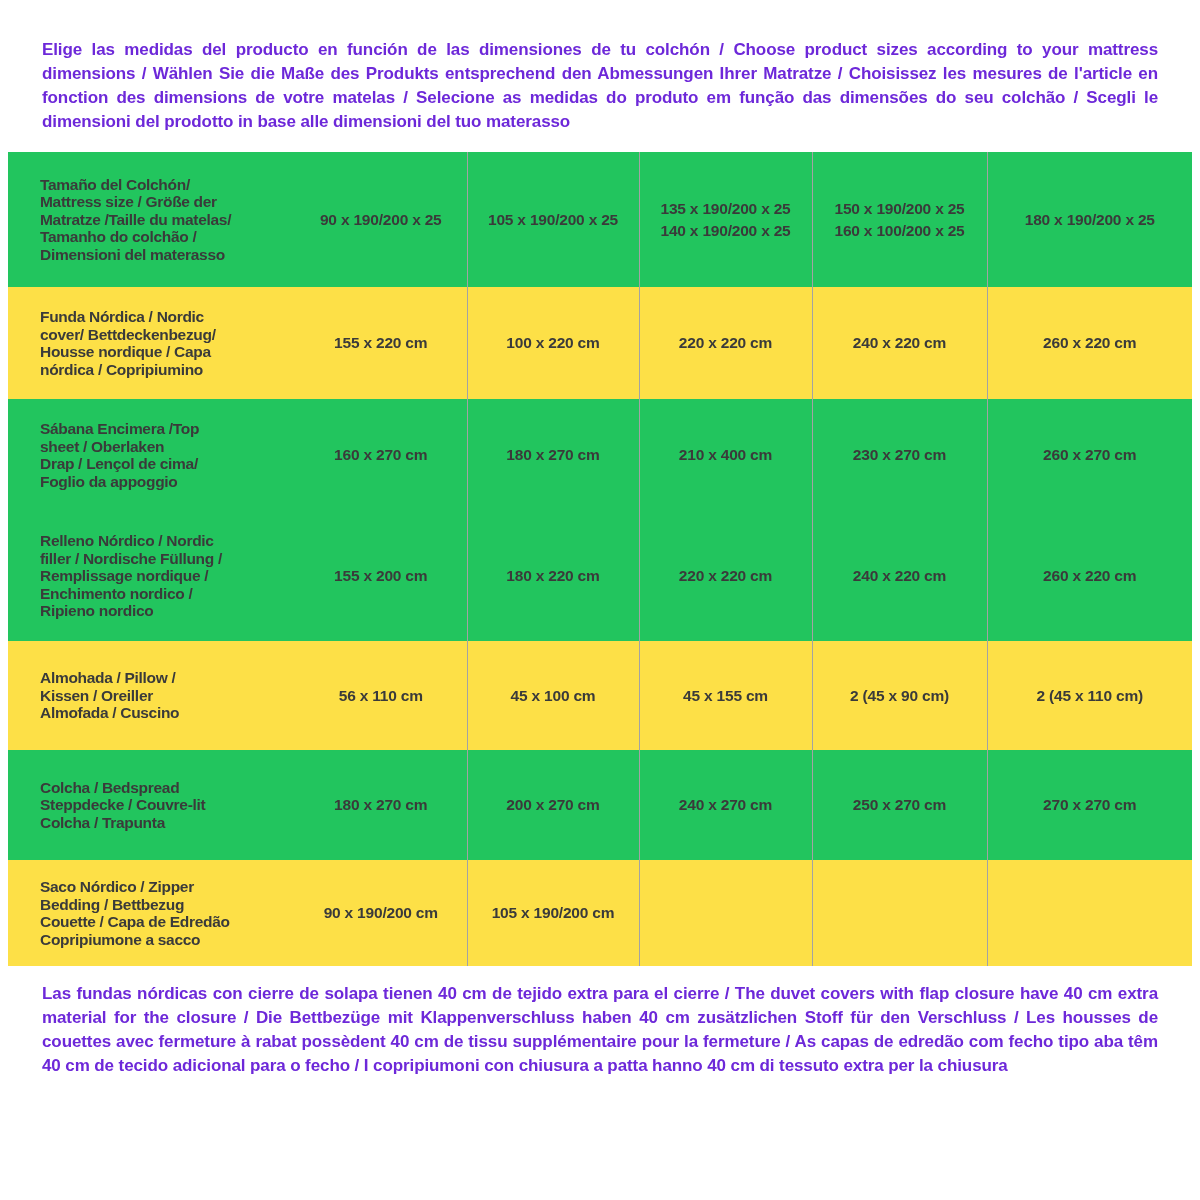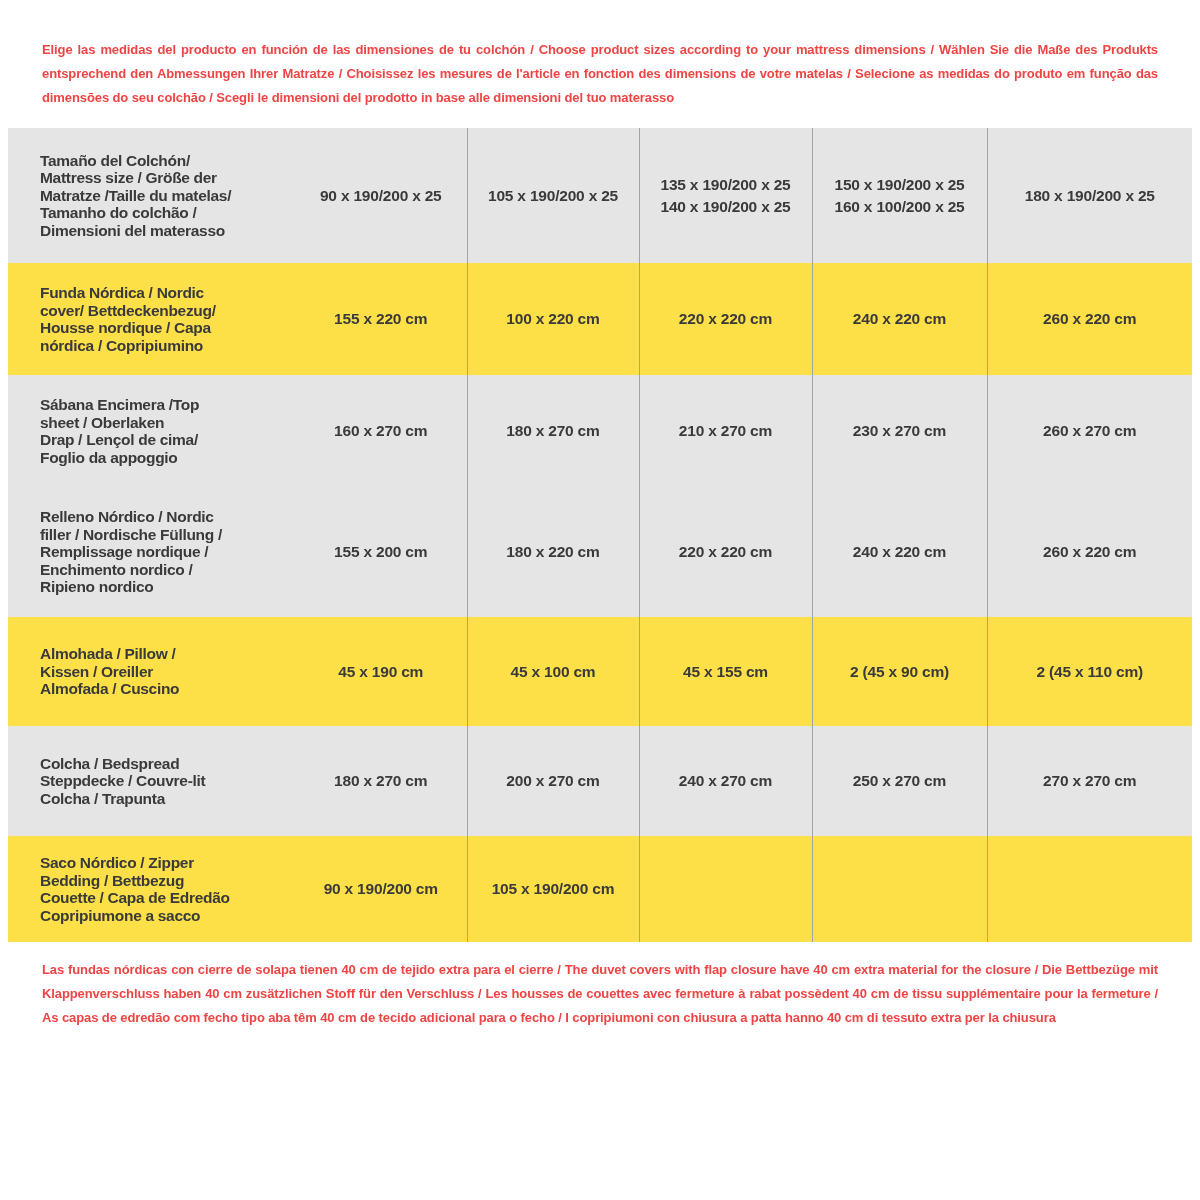--- a/index.html
+++ b/index.html
@@ -8,25 +8,25 @@
     background:#ffffff;
     font-family:"Liberation Sans", sans-serif;
     font-weight:700;
     color:#1f1f1f;
     -webkit-font-smoothing:antialiased;
   }
   .page{padding-top:38px;}
 
   .para{
     margin:0 42px;
-    font-size:13px;
+    font-size:17px;
     line-height:24px;
     text-align:justify;
     letter-spacing:-0.1px;
-    color:#ef4444;
+    color:#6d28d9;
   }
   .para.intro{margin-bottom:18px;}
   .para.footnote{margin-top:16px;}
 
   table.size-table{
     width:1184px;
     margin:0 8px;
     border-collapse:collapse;
     table-layout:fixed;
   }
@@ -39,21 +39,21 @@
 
   tr.h-header td{height:133px;}
   tr.h-a td{height:110px;}
   tr.h-b td{height:110px;}
   tr.h-c td{height:112px;}
   tr.h-d td{height:128px;}
   tr.h-e td{height:107px;}
   tr.h-f td{height:108px;}
   tr.h-g td{height:104px;}
 
-  tr.gray td{background:#e5e5e5;}
+  tr.gray td{background:#22c55e;}
   tr.white td{background:#fde047;}
 
   td{
     vertical-align:middle;
     color:#3a3a3a;
     white-space:pre-line;
   }
   td.label{
     padding-left:32px;
     padding-right:6px;
@@ -114,21 +114,21 @@
         <td class="val divl">260 x 220 cm</td>
       </tr>
 
       <tr class="gray h-b">
         <td class="label">Sábana Encimera /Top
 sheet / Oberlaken
 Drap / Lençol de cima/
 Foglio da appoggio</td>
         <td class="val">160 x 270 cm</td>
         <td class="val divl">180 x 270 cm</td>
-        <td class="val divl">210 x 270 cm</td>
+        <td class="val divl">210 x 400 cm</td>
         <td class="val divl">230 x 270 cm</td>
         <td class="val divl">260 x 270 cm</td>
       </tr>
 
 
       <tr class="gray h-d">
         <td class="label">Relleno Nórdico / Nordic
 filler / Nordische Füllung /
 Remplissage nordique /
 Enchimento nordico /
@@ -137,21 +137,21 @@
         <td class="val divl">180 x 220 cm</td>
         <td class="val divl">220 x 220 cm</td>
         <td class="val divl">240 x 220 cm</td>
         <td class="val divl">260 x 220 cm</td>
       </tr>
 
       <tr class="white h-e">
         <td class="label">Almohada  / Pillow /
 Kissen / Oreiller
 Almofada / Cuscino</td>
-        <td class="val">45 x 190 cm</td>
+        <td class="val">56 x 110 cm</td>
         <td class="val divl">45 x 100 cm</td>
         <td class="val divl">45 x 155 cm</td>
         <td class="val divl">2 (45 x 90 cm)</td>
         <td class="val divl">2 (45 x 110 cm)</td>
       </tr>
 
       <tr class="gray h-f">
         <td class="label">Colcha / Bedspread
 Steppdecke / Couvre-lit
 Colcha / Trapunta</td>

